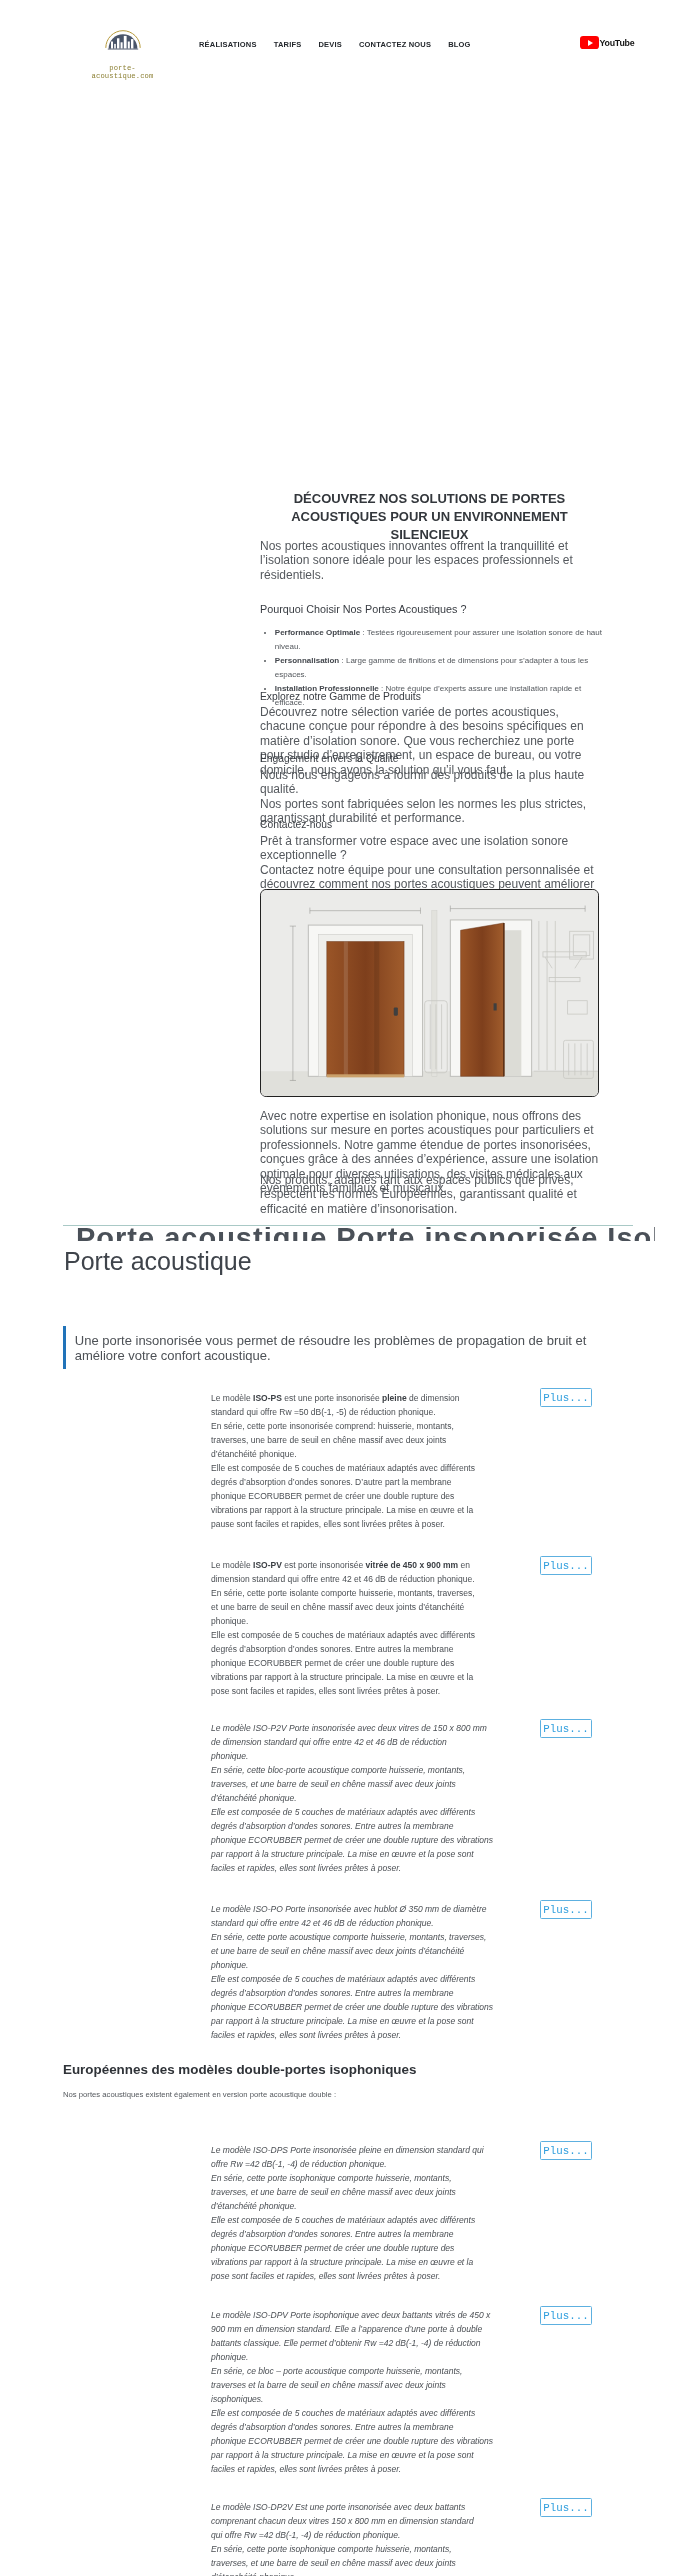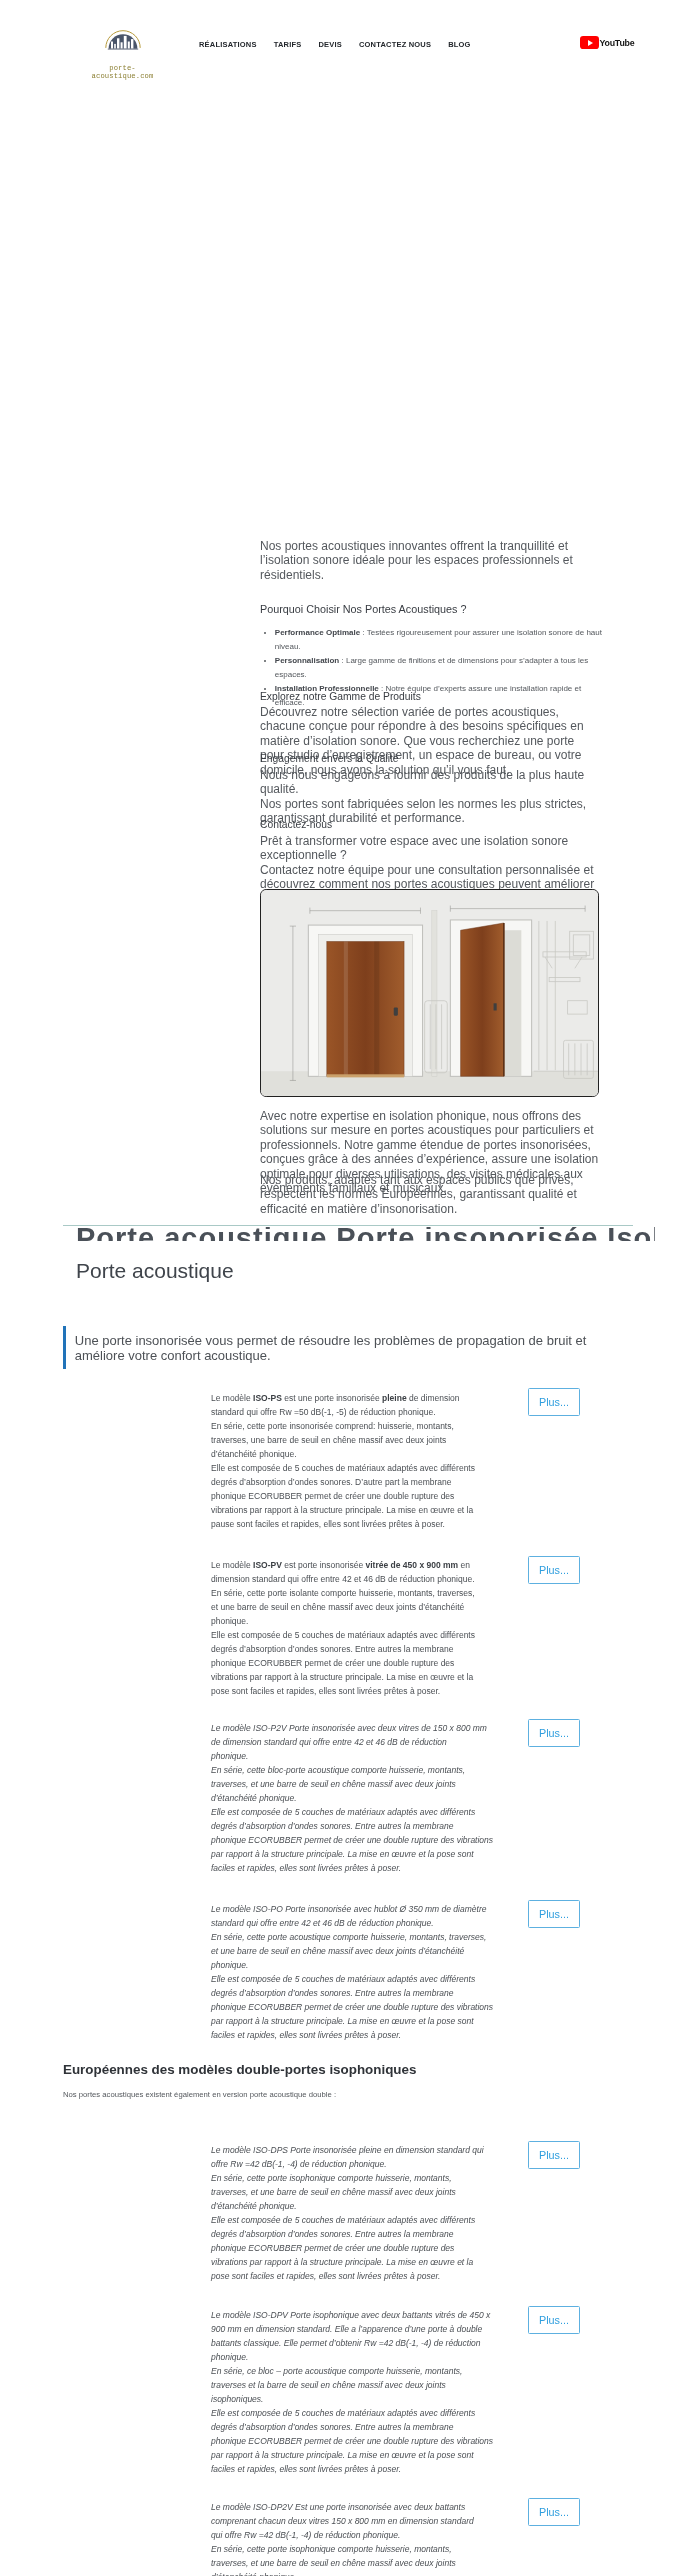--- a/index.html
+++ b/index.html
@@ -26,28 +26,28 @@
   #bullets li{margin:0;}
   #bullets b{color:#43474d;}
 
   
   .door-image{left:260px;top:889px;width:337px;height:206px;border:1.5px solid #212121;border-radius:6.2px;overflow:hidden;background:#ebebe9;}
 
   
   .hr{left:63px;top:1225px;width:570px;height:0.5px;background:#a9c9c6;}
   .band{left:76px;top:1227px;width:579px;height:14px;overflow:hidden;}
   .band span{display:block;margin-top:-4.6px;font-size:29px;font-weight:700;color:#3b424a;white-space:nowrap;letter-spacing:1px;opacity:.92;}
-  .page-title{left:64px;top:1247px;font-size:21px;font-weight:400;color:#3f444b;margin:12px;}
+  .page-title{left:64px;top:1247px;font-size:25px;font-weight:400;color:#3f444b;margin:0;}
   .note{left:63px;top:1326px;width:564px;border-left:3.1px solid #2173b9;padding:6.7px 0 6.7px 8.8px;font-size:13px;color:#4d5156;}
 
   
   .product-text{position:absolute;left:211px;width:361px;font-size:8.5px;line-height:14px;color:#4b4f54;white-space:pre-line;margin:0;}
   .product-text b{color:#3c4045;}
   .italic{font-style:italic;}
-  .plus-btn{position:absolute;left:528px;width:52px;height:28px;border:1px solid #5db0e0;border-radius:1.5px;background:#ffffff;color:#2f9ede;font-size:10.8px;display:flex;align-items:center;justify-content:center;cursor:pointer;font-family:Liberation Sans, sans-serif;}
+  .plus-btn{position:absolute;left:540px;width:52px;height:19px;border:1px solid #5db0e0;border-radius:1.5px;background:#ffffff;color:#2f9ede;font-size:10.8px;display:flex;align-items:center;justify-content:center;cursor:pointer;font-family:Liberation Mono, monospace;}
   .products-subheading{left:63px;top:2062px;font-size:13.4px;font-weight:700;color:#2f3338;margin:0;}
   .products-subintro{left:63px;top:2090px;font-size:7.7px;color:#54585d;}
   svg .sketch{stroke:#c7c7c2;fill:none;stroke-width:1.5;}
   svg .dim{stroke:#8f8f8b;stroke-width:1;}
 </style>
 </head>
 <body>
 
 <div id="page">
 
@@ -77,20 +77,22 @@
       <span class="nav-item">BLOG</span>
     </nav>
 
   <div class="abs yt">
     <span class="yt-icon">
         <span class="yt-tri"></span>
       </span>
     <span class="yt-label">YouTube</span>
   </div>
 
+  <h2 class="abs hero-title">DÉCOUVREZ NOS SOLUTIONS DE PORTES
+ACOUSTIQUES POUR UN ENVIRONNEMENT SILENCIEUX</h2>
   <p class="abs col body" style="top:539px">Nos portes acoustiques innovantes offrent la tranquillité et l’isolation sonore idéale pour les espaces professionnels et résidentiels.</p>
   <h3 class="abs col subhead" style="top:603px;font-size:10.8px">Pourquoi Choisir Nos Portes Acoustiques ?</h3>
   <ul class="abs" id="bullets">
       <li><b>Performance Optimale</b><span> : Testées rigoureusement pour assurer une isolation sonore de haut niveau.</span></li>
       <li><b>Personnalisation</b><span> : Large gamme de finitions et de dimensions pour s’adapter à tous les espaces.</span></li>
       <li><b>Installation Professionnelle</b><span> : Notre équipe d’experts assure une installation rapide et efficace.</span></li>
     </ul>
   <h3 class="abs col subhead" style="top:691px">Explorez notre Gamme de Produits</h3>
   <p class="abs col body" style="top:705px">Découvrez notre sélection variée de portes acoustiques, chacune conçue pour répondre à des besoins spécifiques en matière d’isolation sonore. Que vous recherchiez une porte pour studio d’enregistrement, un espace de bureau, ou votre domicile, nous avons la solution qu’il vous faut.</p>
   <h3 class="abs col subhead" style="top:753px">Engagement envers la Qualité</h3>

